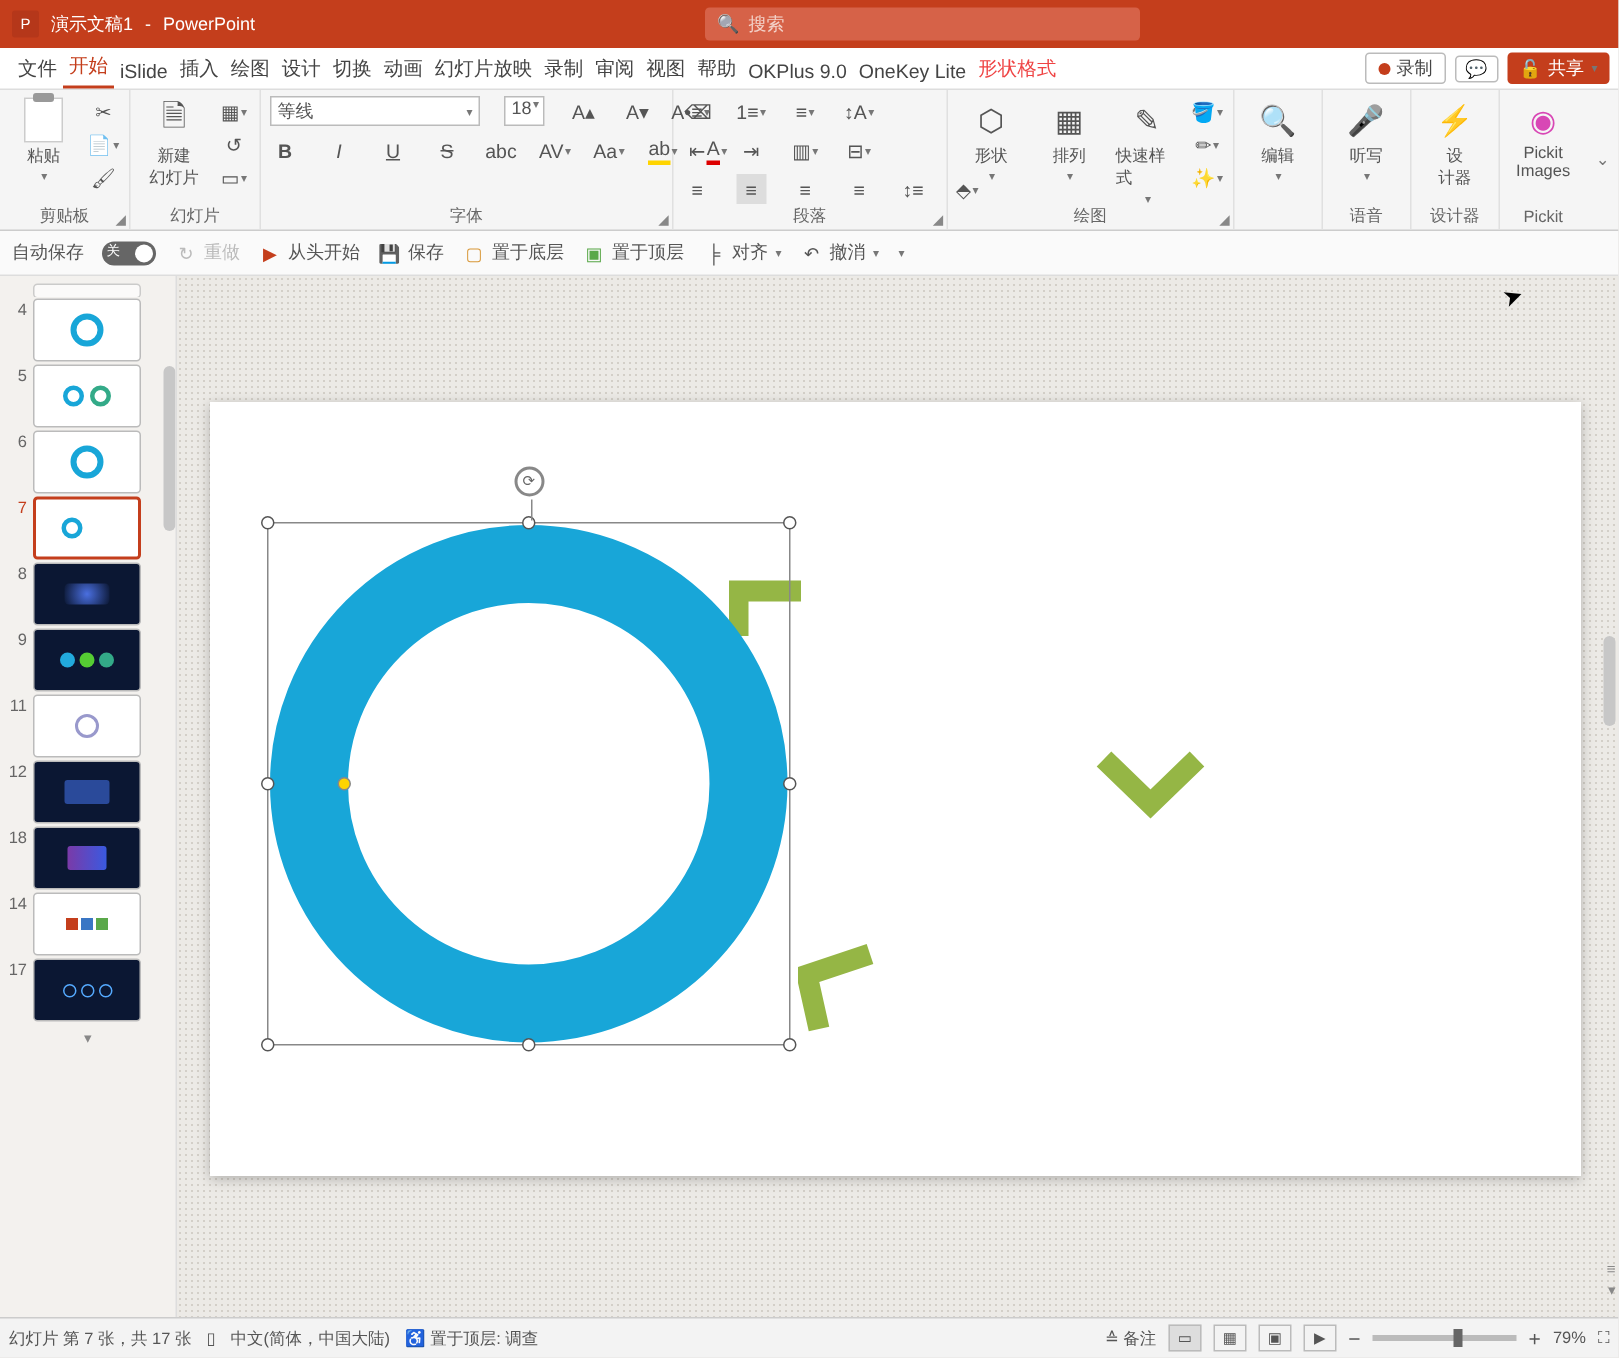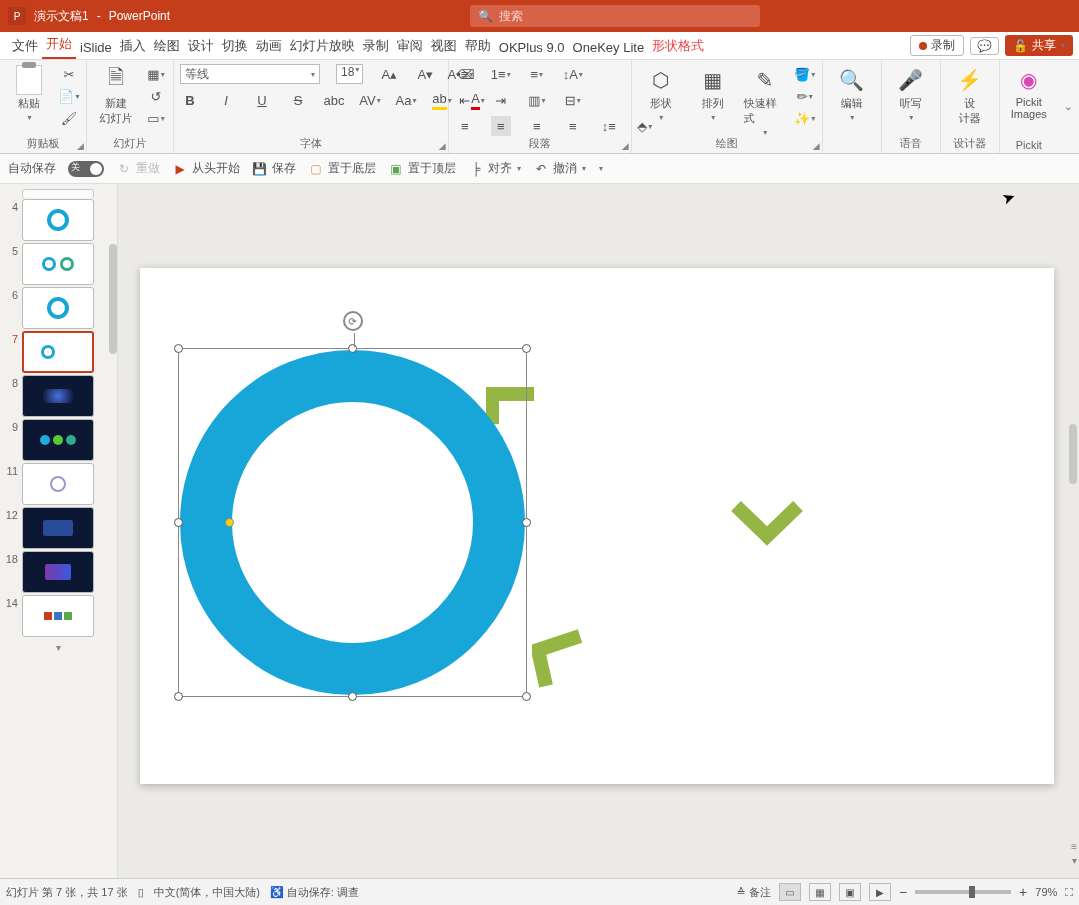--- a/index.html
+++ b/index.html
@@ -534,20 +534,28 @@
           </div>
       </div>
       <div class="thumb-row">
         <div class="thumb-num">14</div>
         <div class="thumb" style="gap:2px;">
             <div style="width:8px;height:8px;background:#c43e1c;"></div>
             <div style="width:8px;height:8px;background:#3a76c4;"></div>
             <div style="width:8px;height:8px;background:#5aa84a;"></div>
           </div>
       </div>
+      <div class="thumb-row">
+        <div class="thumb-num">17</div>
+        <div class="thumb dark" style="gap:3px;">
+            <div style="width:9px;height:9px;border:1px solid #5af;border-radius:50%;"></div>
+            <div style="width:9px;height:9px;border:1px solid #5af;border-radius:50%;"></div>
+            <div style="width:9px;height:9px;border:1px solid #5af;border-radius:50%;"></div>
+          </div>
+      </div>
     </div>
     <div class="thumb-nav-down">▾</div>
     <div class="thumb-scroll"></div>
   </div>
 
   <div class="canvas-wrap">
     <div class="slide">
 
       <svg class="chev" style="left:346px; top:118px;" width="60" height="60">
           <polyline points="6,38 6,8 48,8"></polyline>
@@ -579,21 +587,21 @@
     <div class="canvas-scroll-r"></div>
     <div style="position:absolute; right:2px; bottom:12px; color:#888; font-size:10px;">▾</div>
     <div style="position:absolute; right:2px; bottom:26px; color:#888; font-size:10px;">≡</div>
   </div>
 </div>
 
 <div class="status-bar">
   <span>幻灯片 第 7 张，共 17 张</span>
   <span>▯</span>
   <span>中文(简体，中国大陆)</span>
-  <span><span>♿</span> <span>自动保存: 调查</span></span>
+  <span><span>♿</span> <span>置于顶层: 调查</span></span>
   <div class="status-right">
     <span>≙ <span>备注</span></span>
     <div class="view-btn active">▭</div>
     <div class="view-btn">▦</div>
     <div class="view-btn">▣</div>
     <div class="view-btn">▶</div>
     <span class="zoom-minus">−</span>
     <div class="zoom-slider">
         <div class="zoom-thumb"></div>
       </div>

